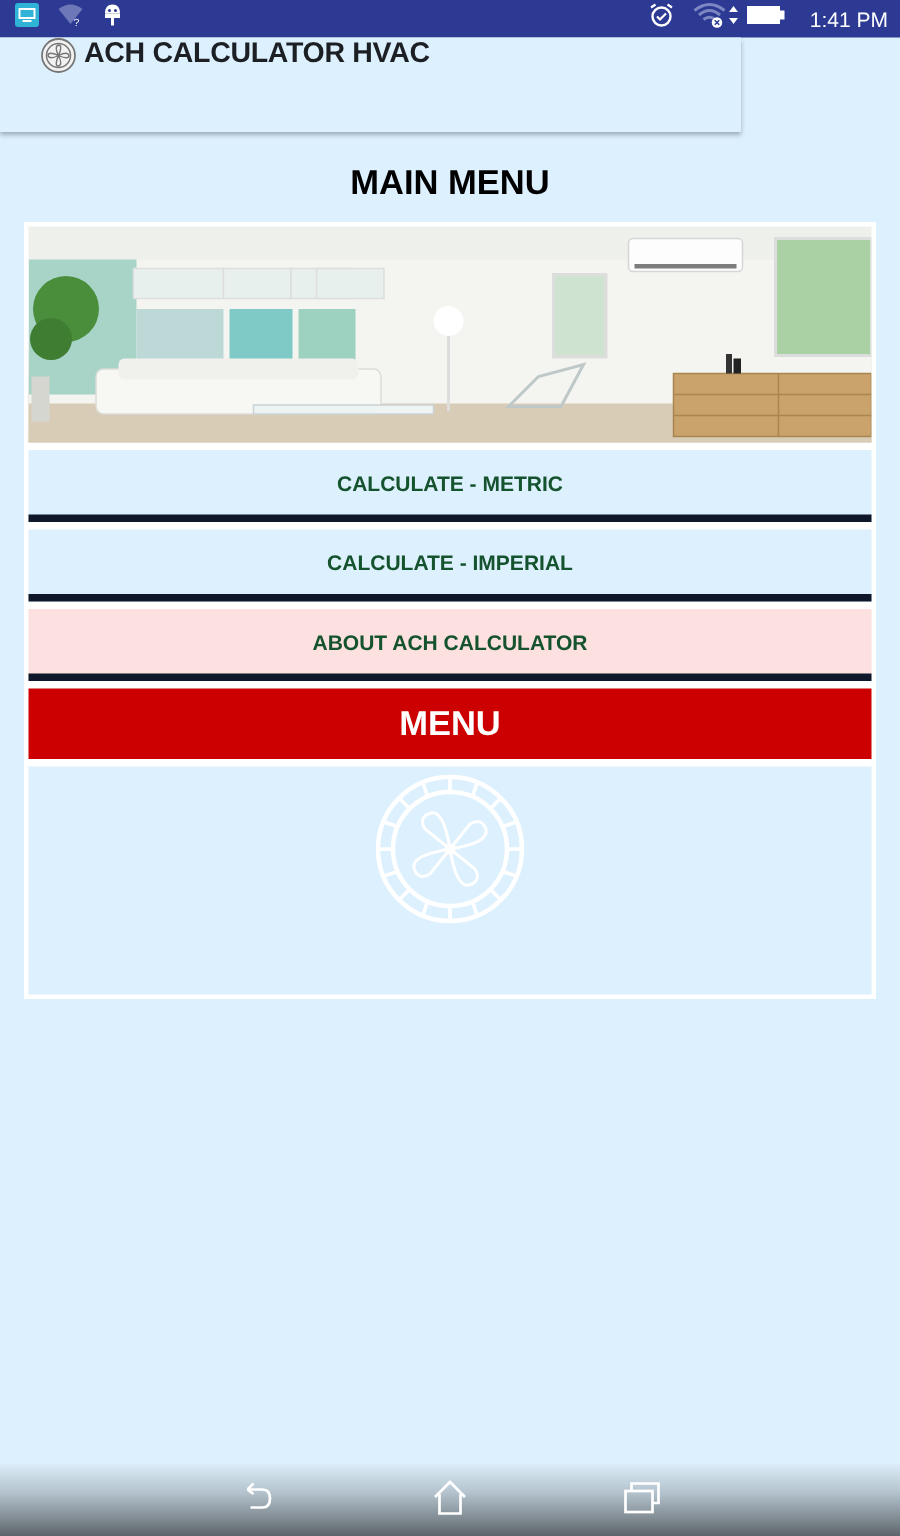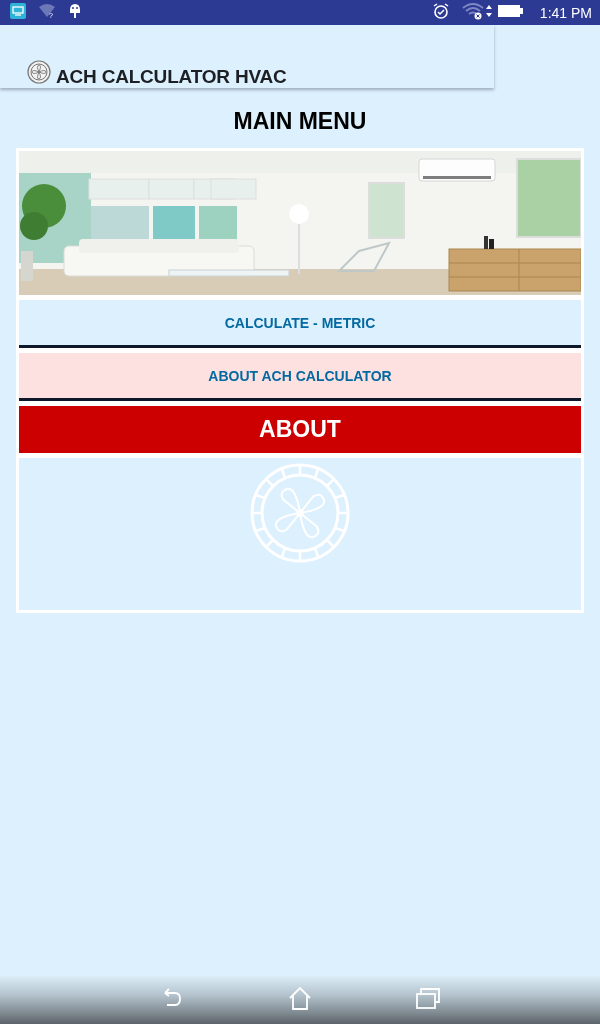--- a/index.html
+++ b/index.html
@@ -13,40 +13,40 @@
       background: #2c3a94; color: #fff;
       display: flex; align-items: center; justify-content: space-between;
       box-sizing: border-box; padding: 0 8px 0 10px;
     }
     .sb-left, .sb-right { display: flex; align-items: center; gap: 12px; }
     .sb-time { font-size: 14px; color: #fff; margin-left: 4px; }
     .appbar {
       position: absolute; left: 0; top: 25px; width: 494px; height: 63px;
       background: #ddf0fe;
       box-shadow: 0 2px 3px rgba(80,90,110,0.45);
-      display: flex; align-items: flex-end; box-sizing: border-box; padding-left: 27px;
+      display: flex; align-items: flex-start; box-sizing: border-box; padding-left: 27px;
     }
     .app-title { font-size: 19px; font-weight: bold; color: #1c1f24; margin-left: 5px; letter-spacing: -0.2px; }
     .menu-title {
       position: absolute; top: 108px; left: 0; width: 600px; text-align: center;
       font-size: 23px; font-weight: bold; color: #000000;
     }
     .panel {
       position: absolute; left: 16px; top: 148px; width: 568px;
       background: #ffffff; box-sizing: border-box; padding: 3px;
     }
     .hero {
       width: 562px; height: 144px; position: relative; overflow: hidden;
       background: linear-gradient(180deg, #f3f4f0 0%, #eef0ea 55%, #d9cdb8 80%, #c5b394 100%);
     }
     .btn {
       display: flex; align-items: center; justify-content: center;
       width: 562px; height: 48px; margin-top: 5px; box-sizing: border-box;
-      border-bottom: 3px solid #0f172a;
-      font-size: 14px; font-weight: bold; color: #0369a1;
+      border-bottom: 5px solid #0f172a;
+      font-size: 14px; font-weight: bold; color: #14532d;
       cursor: pointer;
     }
     .btn.blue { background: #ddf0fe; }
     .btn.pink { background: #fde0e0; }
     .btn.quit {
       background: #cc0000; color: #fff; font-size: 23px; height: 47px; border-bottom: none;
     }
     .footer-box {
       margin-top: 5px; width: 562px; height: 152px; background: #ddf0fe;
       display: flex; flex-direction: column; align-items: center; box-sizing: border-box; padding-top: 4px;
@@ -173,22 +173,23 @@
       <path d="M320 120 L340 100 L370 92 L355 120 Z" fill="none" stroke="#bfc8c8" stroke-width="2"></path>
 
       <rect x="430" y="98" width="132" height="42" fill="#c9a36b" stroke="#a98650"></rect>
       <path d="M430 112h132M430 126h132M500 98v42" stroke="#a98650"></path>
       <rect x="465" y="85" width="4" height="13" fill="#333"></rect>
       <rect x="470" y="88" width="5" height="10" fill="#222"></rect>
     </svg>
   </div>
 
   <div class="btn blue">CALCULATE - METRIC</div>
+  <div class="btn blue">CALCULATE - IMPERIAL</div>
   <div class="btn pink">ABOUT ACH CALCULATOR</div>
-  <div class="btn quit">ABOUT</div>
+  <div class="btn quit">MENU</div>
 
   <div class="footer-box">
     <span>
       <svg width="102" height="102" viewBox="0 0 102 102">
         <circle cx="51" cy="51" r="48" fill="none" stroke="#fff" stroke-width="3"></circle>
         <circle cx="51" cy="51" r="38" fill="none" stroke="#fff" stroke-width="3"></circle>
         <g stroke="#fff" stroke-width="2.5">
           <line x1="51" y1="3" x2="51" y2="13"></line>
             <line x1="51" y1="89" x2="51" y2="99"></line>
           <line x1="3" y1="51" x2="13" y2="51"></line>

